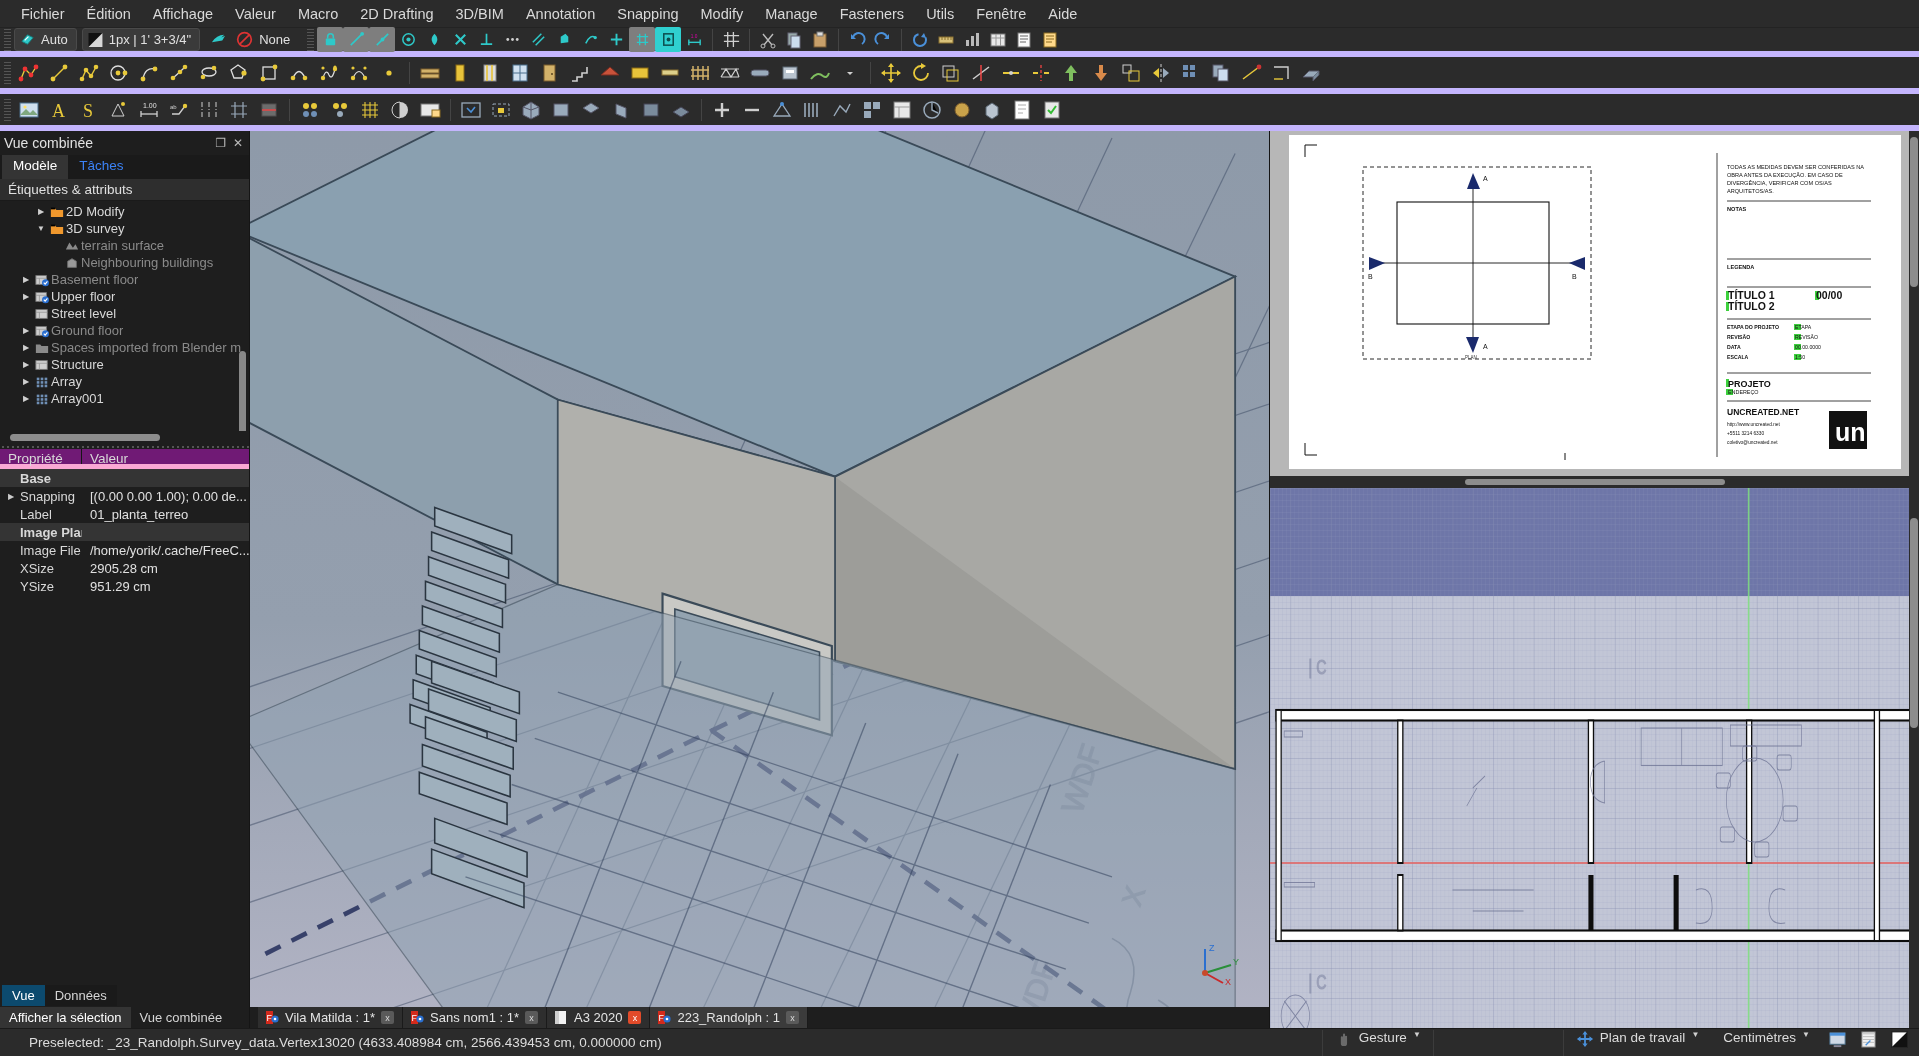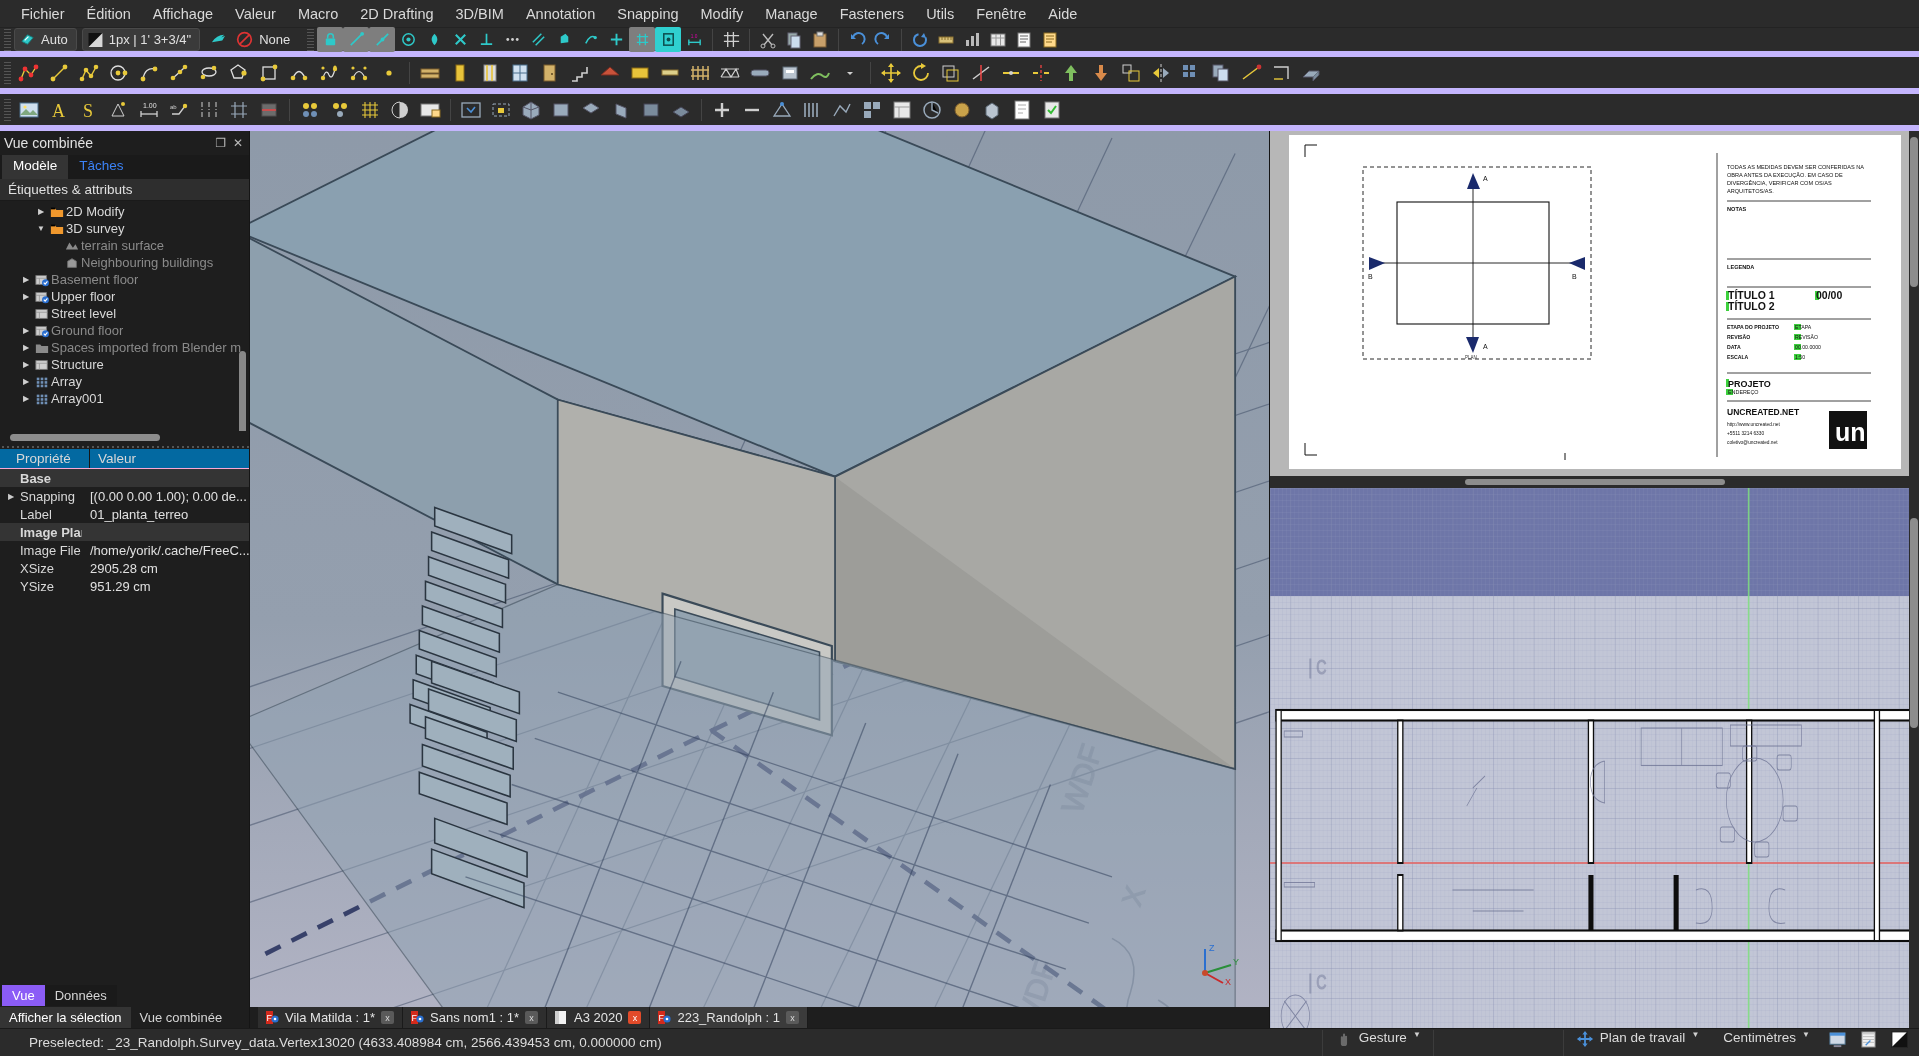--- a/index.html
+++ b/index.html
@@ -53,34 +53,34 @@
   .tlabel { white-space:nowrap; overflow:hidden; text-overflow:clip;}
   .dim { color:#8a8a8a; }
   .tscroll { position:absolute; right:3px; top:150px; width:7px; height:110px; background:#888; border-radius:4px;}
   .hscrollwrap{ height:13px; background:#1e1e1e; display:flex; align-items:center; padding:0 10px;}
   .hscroll { height:7px; background:#8d8d8d; border-radius:4px; width:150px;}
   .splitter { height:5px; background:#1e1e1e;
      background-image:repeating-linear-gradient(to right,#555 0 2px,#1e1e1e 2px 5px);
      background-size:5px 2px; background-repeat:repeat-x; background-position:center; }
 
   .proptbl { flex:1 1 auto; overflow:hidden; background:#1e1e1e;}
-  .phdr { display:flex; height:20px; background:#0369a1; font-size:13.5px; border-bottom:1px solid #f9a8d4;padding-left:8px;}
+  .phdr { display:flex; height:20px; background:#701a75; font-size:13.5px; border-bottom:5px solid #f9a8d4;}
   .phdr div { padding:2px 8px; }
   .pc1 { width:82px; flex:0 0 82px; border-right:1px solid #161616;}
   .prow { display:flex; height:18px; font-size:13px; align-items:center;}
   .prow.group { background:#343434; font-weight:bold; }
   .prow .k { width:82px; flex:0 0 82px; padding-left:8px; display:flex; align-items:center; gap:3px;
      white-space:nowrap; overflow:hidden;}
   .prow .v { padding-left:8px; white-space:nowrap; overflow:hidden; color:#e0e0e0;}
   .prow.group .k { padding-left:20px; }
   .parrow { font-size:8px; color:#ccc; width:9px; }
 
   .bottabs { display:flex; height:22px; background:#1e1e1e; align-items:flex-end; padding-left:2px;}
   .btab { font-size:13px; padding:3px 10px; color:#d5d5d5; cursor:pointer; background:#1a1a1a;}
-  .btab.sel { background:#8b5cf6; color:#fff;}
+  .btab.sel { background:#0c4a6e; color:#fff;}
   .dockbar { display:flex; height:22px; background:#1e1e1e; align-items:flex-end; }
   .dtab { font-size:13px; padding:3px 9px; color:#d5d5d5; cursor:pointer;}
   .dtab.sel { background:#343434; color:#fff;}
 
   
   .center { flex:1 1 auto; display:flex; flex-direction:column; min-width:0; background:#1e1e1e;}
   .view3d { flex:1 1 auto; position:relative; overflow:hidden; background:#8e9aa8; }
   .navcube { position:absolute; right:22px; bottom:20px; width:60px; height:60px;}
   .viewtabs { height:22px; background:#1e1e1e; display:flex; align-items:center; padding-left:8px; gap:0;}
   .vtab { display:flex; align-items:center; gap:6px; height:21px; padding:0 8px; font-size:13px;

